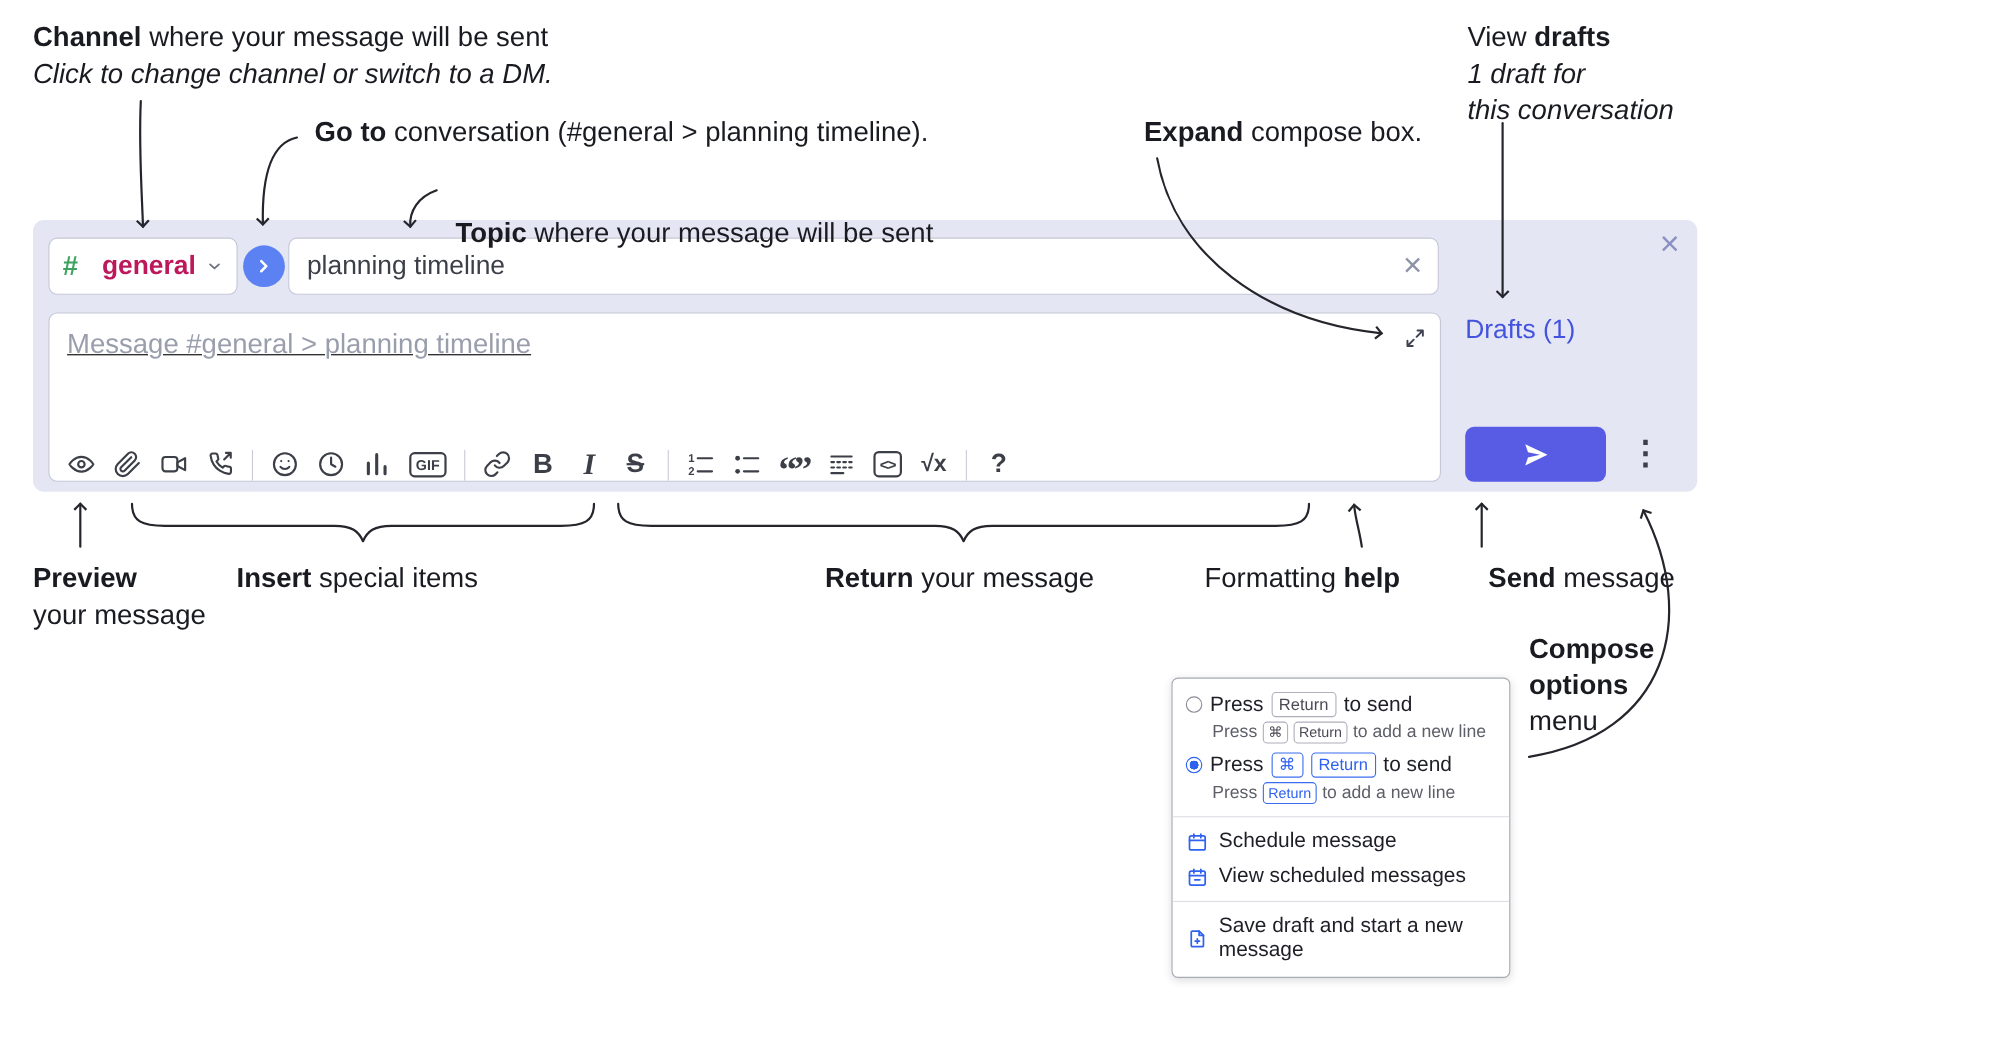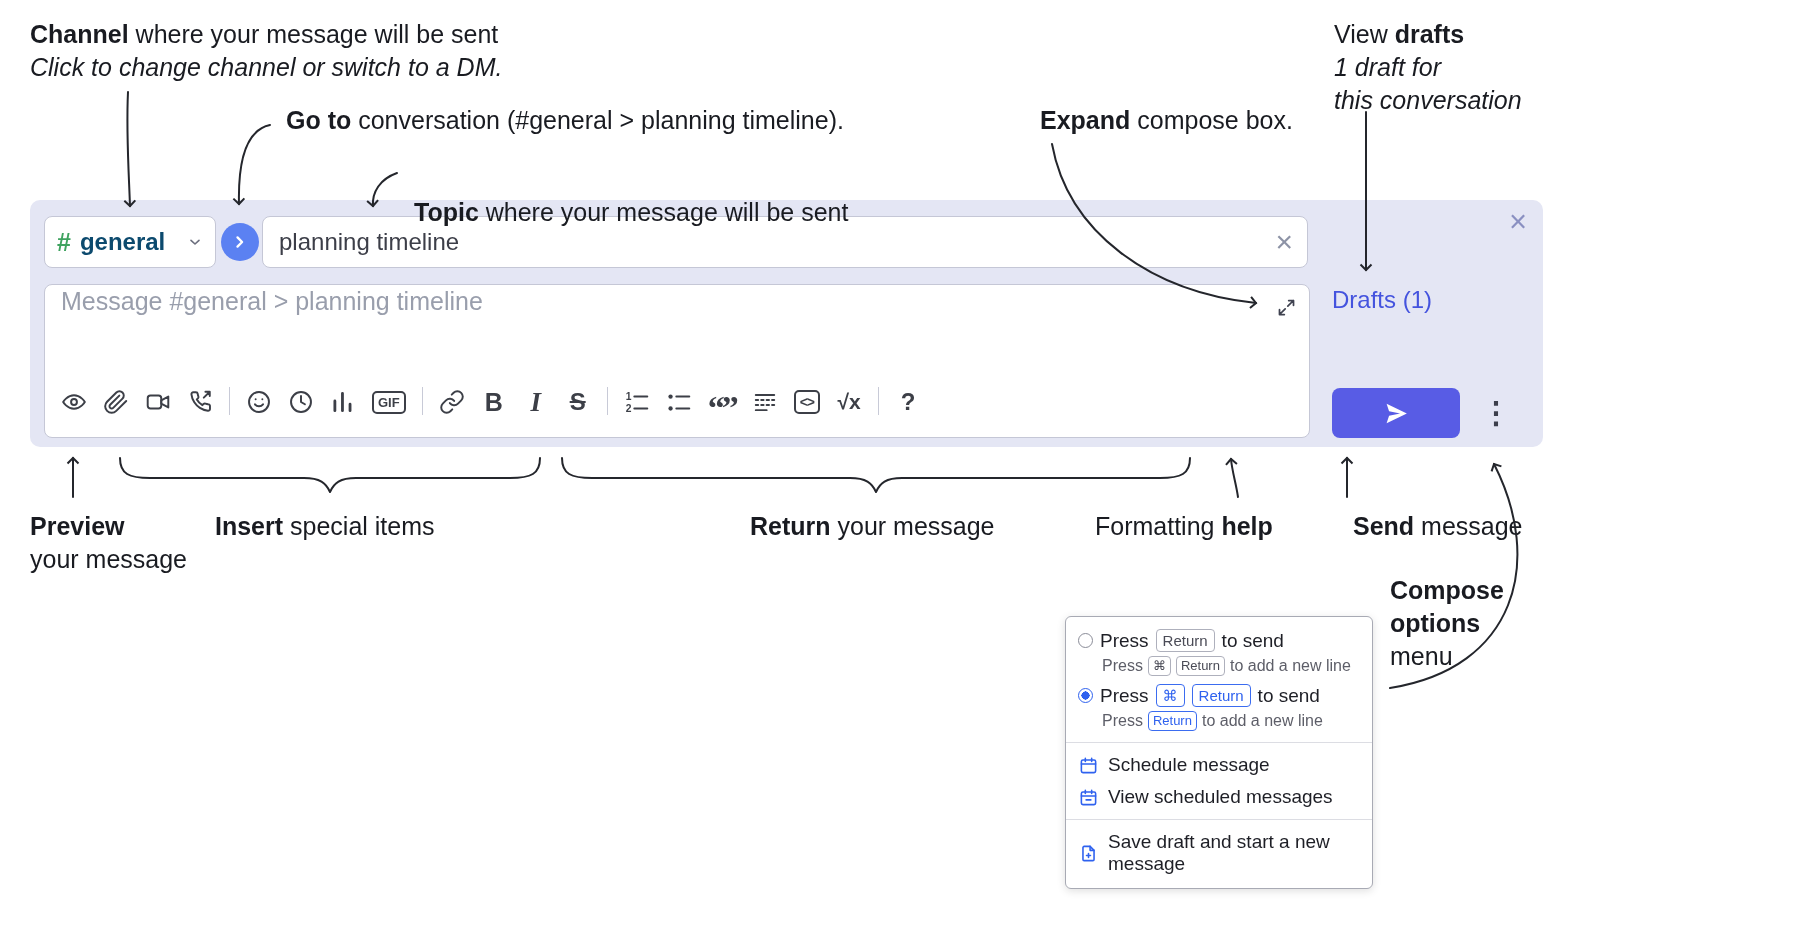--- a/index.html
+++ b/index.html
@@ -17,42 +17,42 @@
   #overlay { position:absolute; left:0; top:0; z-index:10; pointer-events:none; }
 
   
   #compose { position:absolute; left:30px; top:200px; width:1513px; height:247px;
              background:#e4e6f4; border-radius:10px; z-index:1; }
   .white-box { position:absolute; background:#fff; border:1px solid #c5c7d6; border-radius:8px; }
 
   #channel-selector { left:14px; top:16px; width:172px; height:52px;
                       display:flex; align-items:center; padding:0 12px; gap:9px; cursor:pointer; }
   #channel-selector .hash { color:#3fa35f; font-weight:700; font-size:25px; }
-  #channel-selector .chname { font-size:24px; font-weight:600; color:#0c4a6e; flex:1; }
+  #channel-selector .chname { font-size:24px; font-weight:600; color:#be185d; flex:1;text-align:right; }
   #channel-selector svg { width:16px; height:16px; color:#6b6e7d; }
 
   #goto-btn { position:absolute; left:191px; top:23px; width:38px; height:38px; border-radius:50%;
               background:#5b81f2; display:flex; align-items:center; justify-content:center; cursor:pointer; }
   #goto-btn svg { width:20px; height:20px; }
 
   #topic-input { left:232px; top:16px; width:1046px; height:52px;
                  display:flex; align-items:center; padding:0 14px 0 16px; cursor:text; }
   #topic-input .val { flex:1; font-size:24px; color:#3c3e48; }
   #topic-clear { font-size:30px; color:#8d93a6; line-height:1; cursor:pointer; }
 
   #corner-close { position:absolute; right:16px; top:6px; font-size:31px; color:#8a90c1;
                   line-height:1; cursor:pointer; z-index:3; }
 
   #message-box { left:14px; top:84px; width:1266px; height:154px; display:flex; flex-direction:column; }
-  #msg-area { flex:1; position:relative; padding:2px 16px; }
+  #msg-area { flex:1; position:relative; padding:14px 16px;text-decoration:underline; }
   #msg-placeholder { font-size:25px; color:#999eac; }
   #expand-btn { position:absolute; right:12px; top:12px; width:21px; height:21px; color:#3f4250; cursor:pointer; }
   #expand-btn svg { width:21px; height:21px; }
 
-  #toolbar { height:50px; display:flex; align-items:flex-start; padding:0 16px; gap:16px; color:#3c3f47; }
+  #toolbar { height:50px; display:flex; align-items:flex-end; padding:0 16px; gap:16px; color:#3c3f47; }
   .tbi { min-width:26px; height:30px; display:flex; align-items:center; justify-content:center; cursor:pointer; }
   .tbi svg { width:26px; height:26px; stroke:currentColor; fill:none; stroke-width:1.8;
              stroke-linecap:round; stroke-linejoin:round; }
   .tbdiv { width:1px; height:28px; background:#c8cad7; }
   .tb-b { font-size:25px; font-weight:800; }
   .tb-i { font-family:"Liberation Serif", serif; font-style:italic; font-weight:700; font-size:27px; }
   .tb-s { font-size:24px; font-weight:700; text-decoration:line-through; }
   .tb-box { border:2px solid currentColor; border-radius:5px; font-size:13px; font-weight:700;
             padding:3px 4px; line-height:1; }
   .tb-quote { font-family:"Liberation Serif", serif; font-size:34px; font-weight:700;

